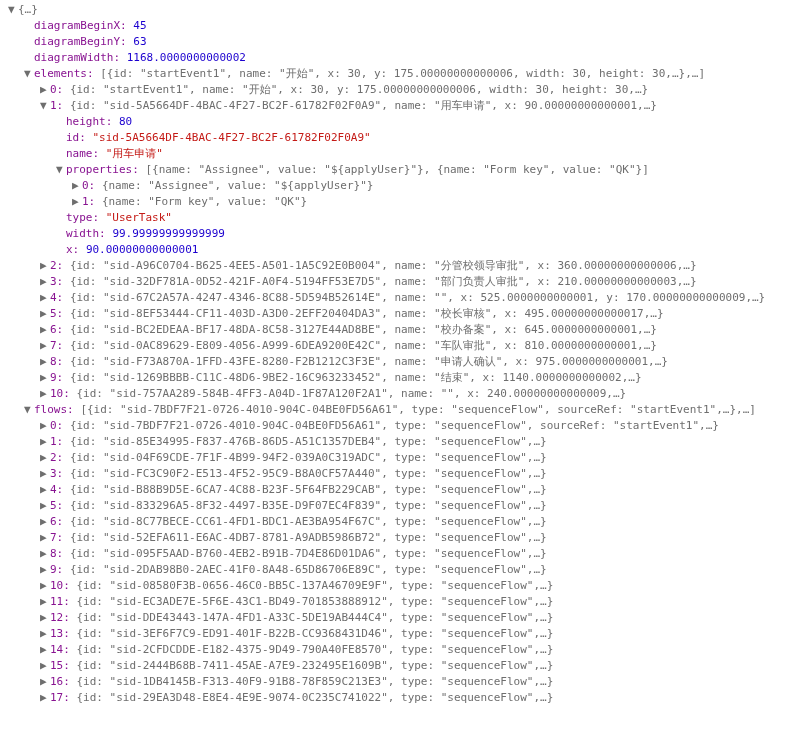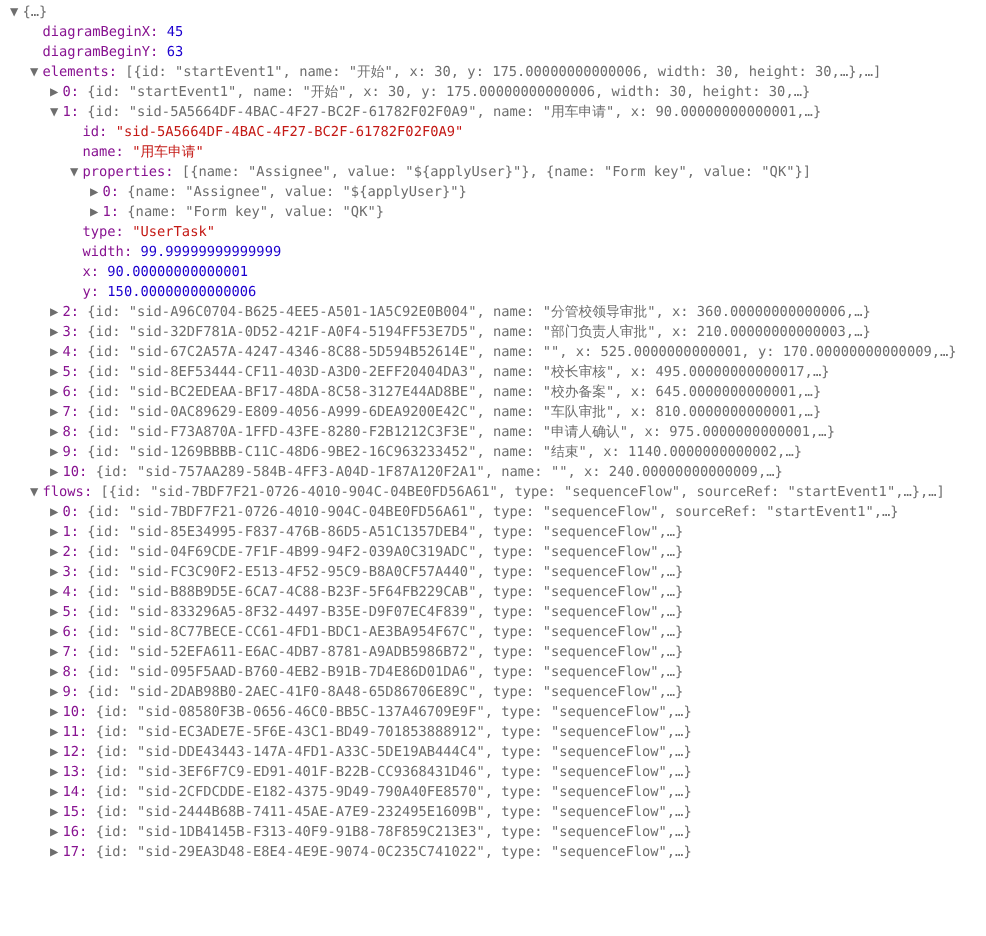--- a/index.html
+++ b/index.html
@@ -31,38 +31,39 @@
 </style>
 </head>
 <body>
 
 <div>
 
 <div class="row indent0"><span class="arrow">▼</span><span class="prev">{…}</span></div>
 
 <div class="row indent1"><span class="noarrow"></span><span class="key">diagramBeginX:</span> <span class="num">45</span></div>
 <div class="row indent1"><span class="noarrow"></span><span class="key">diagramBeginY:</span> <span class="num">63</span></div>
+<div class="row indent1"><span class="noarrow"></span><span class="key">diagramWidth:</span> <span class="num">1168.0000000000002</span></div>
 
 <div class="row indent1"><span class="arrow">▼</span><span class="key">elements:</span> <span class="prev">[{id: "startEvent1", name: "开始", x: 30, y: 175.00000000000006, width: 30, height: 30,…},…]</span></div>
 
 <div class="row indent2"><span class="arrow">▶</span><span class="key">0:</span> <span class="prev">{id: "startEvent1", name: "开始", x: 30, y: 175.00000000000006, width: 30, height: 30,…}</span></div>
 
 <div class="row indent2"><span class="arrow">▼</span><span class="key">1:</span> <span class="prev">{id: "sid-5A5664DF-4BAC-4F27-BC2F-61782F02F0A9", name: "用车申请", x: 90.00000000000001,…}</span></div>
 
+<div class="row indent3"><span class="noarrow"></span><span class="key">height:</span> <span class="num">80</span></div>
 <div class="row indent3"><span class="noarrow"></span><span class="key">id:</span> <span class="str">"sid-5A5664DF-4BAC-4F27-BC2F-61782F02F0A9"</span></div>
 <div class="row indent3"><span class="noarrow"></span><span class="key">name:</span> <span class="str">"用车申请"</span></div>
 
 <div class="row indent3"><span class="arrow">▼</span><span class="key">properties:</span> <span class="prev">[{name: "Assignee", value: "${applyUser}"}, {name: "Form key", value: "QK"}]</span></div>
 <div class="row indent4"><span class="arrow">▶</span><span class="key">0:</span> <span class="prev">{name: "Assignee", value: "${applyUser}"}</span></div>
 <div class="row indent4"><span class="arrow">▶</span><span class="key">1:</span> <span class="prev">{name: "Form key", value: "QK"}</span></div>
 
 <div class="row indent3"><span class="noarrow"></span><span class="key">type:</span> <span class="str">"UserTask"</span></div>
 <div class="row indent3"><span class="noarrow"></span><span class="key">width:</span> <span class="num">99.99999999999999</span></div>
 <div class="row indent3"><span class="noarrow"></span><span class="key">x:</span> <span class="num">90.00000000000001</span></div>
-<div class="row indent3"><span class="noarrow"></span><span class="key">y:</span> <span class="num">150.00000000000006</span></div>
 
 <div id="elements-rest">
       <div class="row indent2"><span class="arrow">▶</span><span class="key">2:</span> <span class="prev">{id: "sid-A96C0704-B625-4EE5-A501-1A5C92E0B004", name: "分管校领导审批", x: 360.00000000000006,…}</span></div>
       <div class="row indent2"><span class="arrow">▶</span><span class="key">3:</span> <span class="prev">{id: "sid-32DF781A-0D52-421F-A0F4-5194FF53E7D5", name: "部门负责人审批", x: 210.00000000000003,…}</span></div>
       <div class="row indent2"><span class="arrow">▶</span><span class="key">4:</span> <span class="prev">{id: "sid-67C2A57A-4247-4346-8C88-5D594B52614E", name: "", x: 525.0000000000001, y: 170.00000000000009,…}</span></div>
       <div class="row indent2"><span class="arrow">▶</span><span class="key">5:</span> <span class="prev">{id: "sid-8EF53444-CF11-403D-A3D0-2EFF20404DA3", name: "校长审核", x: 495.00000000000017,…}</span></div>
       <div class="row indent2"><span class="arrow">▶</span><span class="key">6:</span> <span class="prev">{id: "sid-BC2EDEAA-BF17-48DA-8C58-3127E44AD8BE", name: "校办备案", x: 645.0000000000001,…}</span></div>
       <div class="row indent2"><span class="arrow">▶</span><span class="key">7:</span> <span class="prev">{id: "sid-0AC89629-E809-4056-A999-6DEA9200E42C", name: "车队审批", x: 810.0000000000001,…}</span></div>
       <div class="row indent2"><span class="arrow">▶</span><span class="key">8:</span> <span class="prev">{id: "sid-F73A870A-1FFD-43FE-8280-F2B1212C3F3E", name: "申请人确认", x: 975.0000000000001,…}</span></div>
       <div class="row indent2"><span class="arrow">▶</span><span class="key">9:</span> <span class="prev">{id: "sid-1269BBBB-C11C-48D6-9BE2-16C963233452", name: "结束", x: 1140.0000000000002,…}</span></div>

